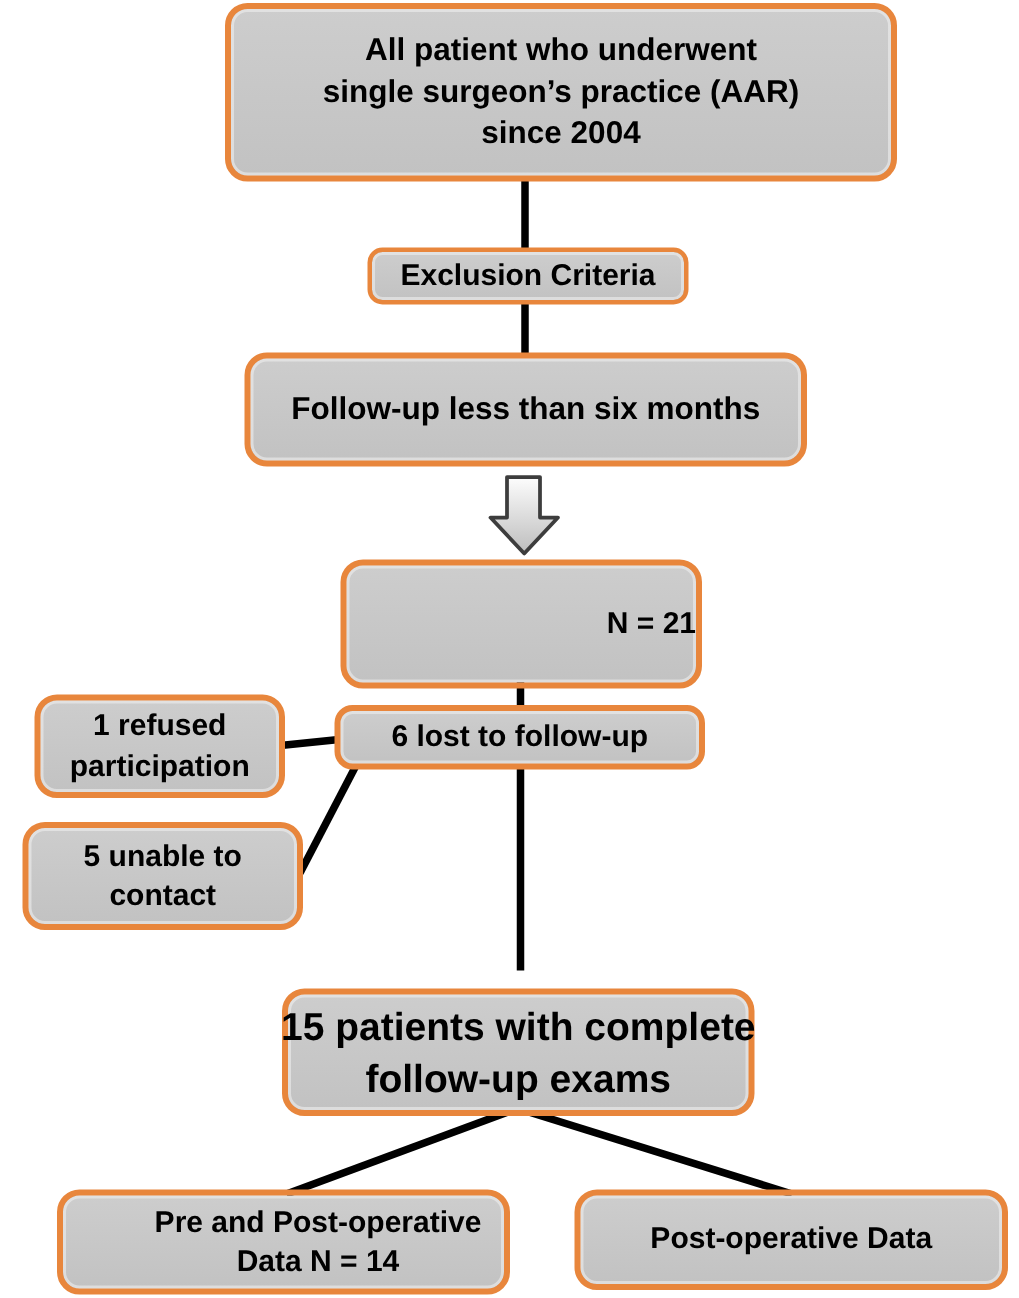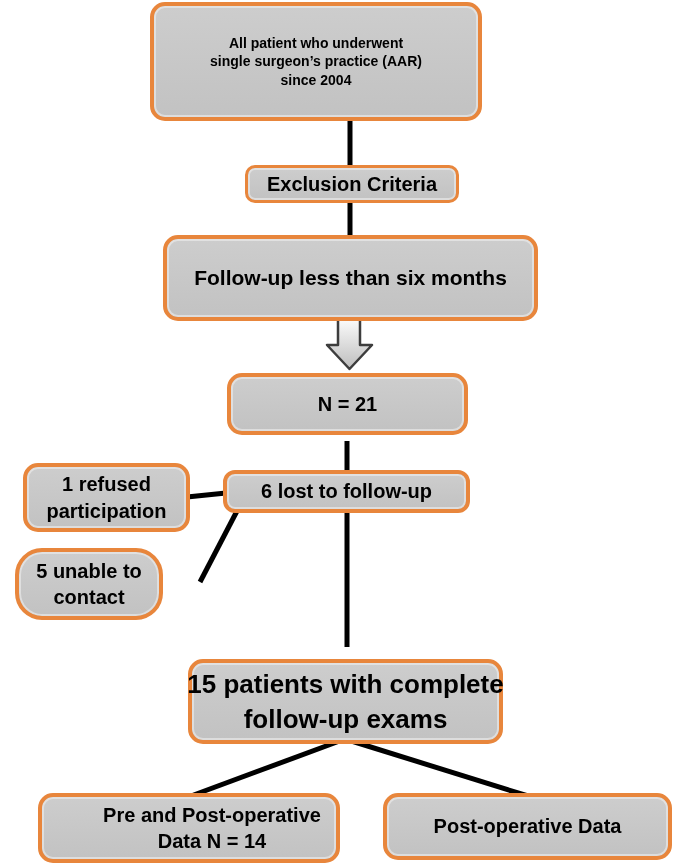--- a/index.html
+++ b/index.html
@@ -15,26 +15,26 @@
     position:absolute;z-index:2;box-sizing:border-box;
     background:linear-gradient(180deg,#cdcdcd 0%,#c2c2c2 100%);
     border:4px solid #e8863c;
     border-radius:15px;
     box-shadow:inset 0 0 0 2px rgba(238,238,238,.6);
     display:flex;flex-direction:column;align-items:center;justify-content:center;
     text-align:center;font-weight:bold;color:#000;
     font-size:20px;line-height:1.32;
   }
   .box span{display:block;white-space:nowrap;}
-  #node-source   {left:150px;top:2px;  width:332px;height:119px;font-size:14px;}
+  #node-source   {left:150px;top:2px;  width:448px;height:119px;font-size:21px;}
   #node-exclusion{left:245px;top:165px;width:214px;height:38px;border-radius:10px;border-width:3px;}
-  #node-criteria {left:163px;top:235px;width:375px;height:86px;font-size:21px;}
-  #node-n21      {left:227px;top:373px;width:241px;height:62px;}
+  #node-criteria {left:163px;top:235px;width:375px;height:76px;font-size:21px;}
+  #node-n21      {left:227px;top:373px;width:241px;height:86px;align-items:flex-end;}
   #node-refused  {left:23px; top:463px;width:167px;height:69px;}
-  #node-unable   {left:15px; top:548px;width:148px;height:72px;border-radius:27px;}
+  #node-unable   {left:15px; top:548px;width:187px;height:72px;}
   #node-lost     {left:223px;top:470px;width:247px;height:43px;border-radius:12px;}
   #node-complete {left:188px;top:659px;width:315px;height:85px;font-size:26px;}
   #node-prepost  {left:38px; top:793px;width:302px;height:70px;padding-left:46px;}
   #node-postonly {left:383px;top:793px;width:289px;height:67px;gap:36px;}
 </style>
 </head>
 <body>
 
 <div id="canvas">
 

